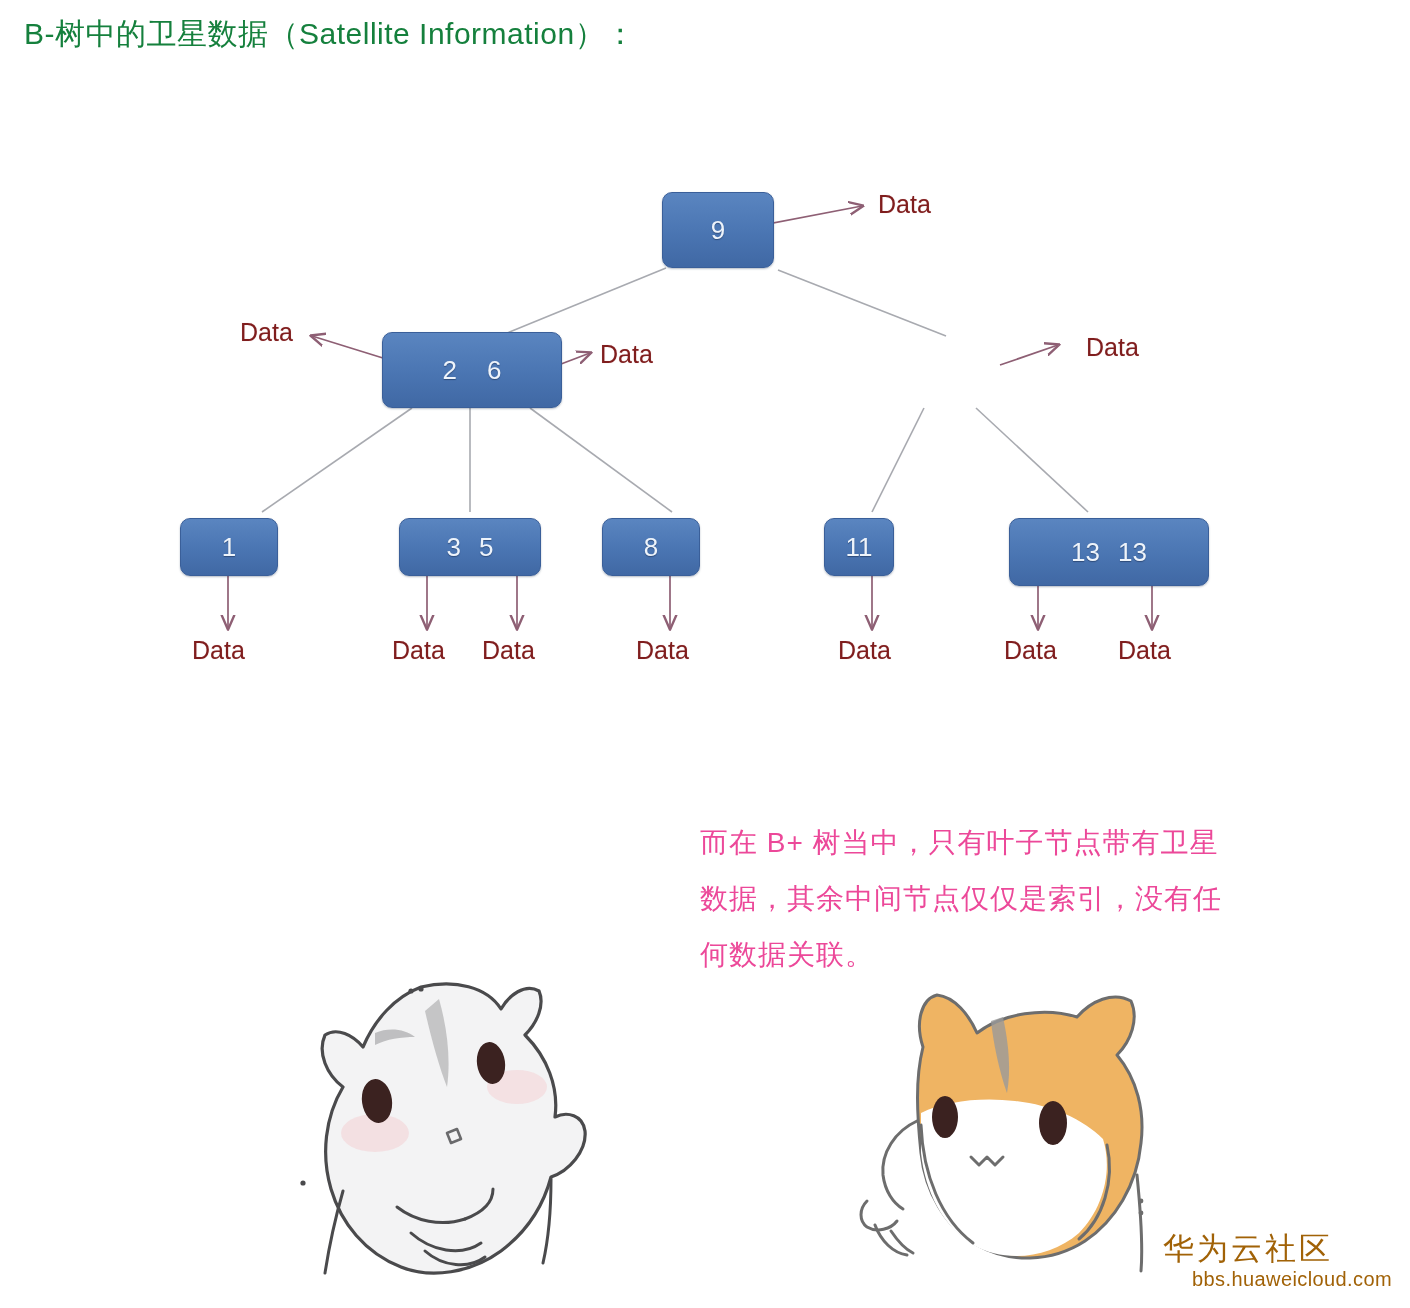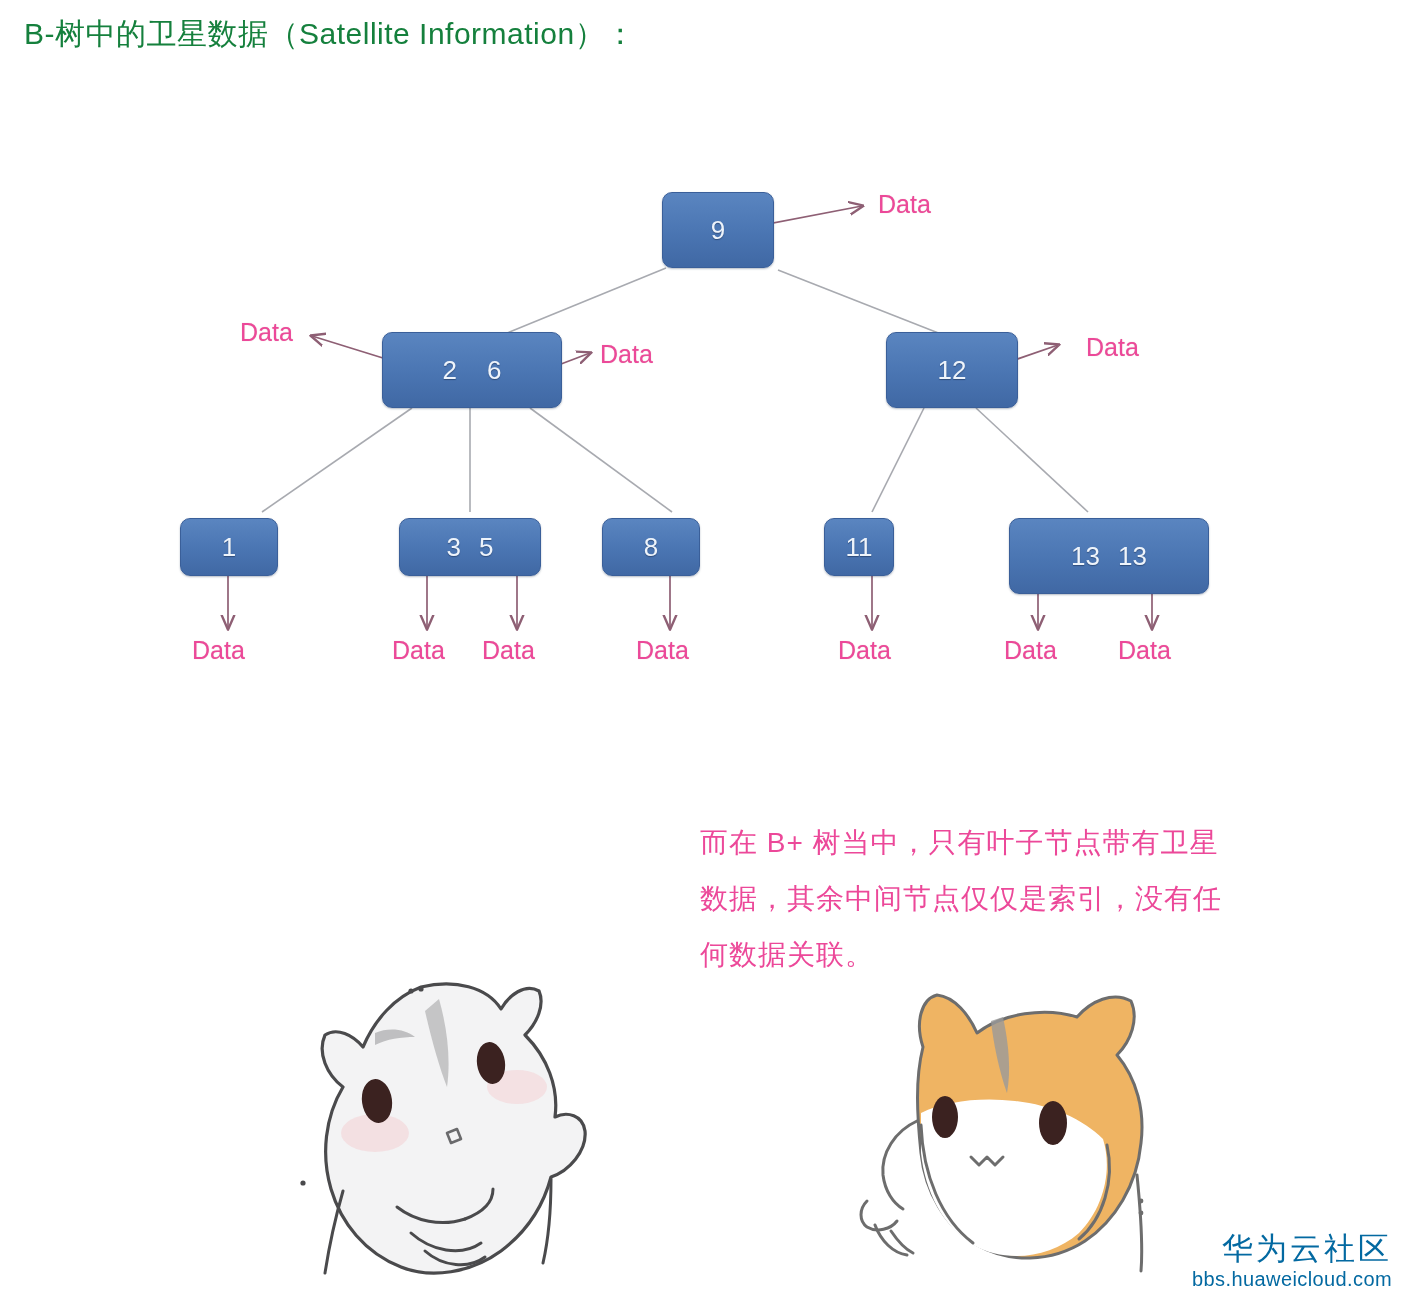--- a/index.html
+++ b/index.html
@@ -58,21 +58,21 @@
     color: #eef4fb;
     font-size: 26px;
     line-height: 1;
     text-shadow: 0 1px 1px rgba(25,45,80,0.55);
   }
   .bt-node.two-keys .key:first-child { margin-right: 30px; }
   .bt-node.two-keys.tight .key:first-child { margin-right: 18px; }
 
   .data-label {
     position: absolute;
-    color: #ec4899;
+    color: #7f1d1d;
     font-size: 25px;
     line-height: 1;
     white-space: nowrap;
     text-shadow: 0 0 1px rgba(190,120,125,0.45);
   }
 
   
   #note-paragraph {
     position: absolute;
     left: 700px;
@@ -89,22 +89,22 @@
     position: absolute;
   }
   #hamster-white { left: 225px; top: 975px; width: 400px; height: 333px; }
   #hamster-orange { left: 845px; top: 975px; width: 360px; height: 333px; }
 
   
   #watermark {
     position: absolute;
     right: 18px;
     bottom: 18px;
-    text-align: right;
-    color: #0369a1;
+    text-align: left;
+    color: #a16207;
     user-select: none;
   }
   #watermark .wm-cn {
     font-size: 31px;
     line-height: 38px;
     letter-spacing: 3px;
     display: block;
   }
   #watermark .wm-url {
     font-size: 20px;
@@ -166,43 +166,40 @@
   </div>
   <div class="data-label" style="left:878px; top:42px;">Data</div>
 
   <div class="bt-node two-keys" style="left:382px; top:182px; width:180px; height:76px;">
     <span class="key">2</span>
     <span class="key">6</span>
   </div>
   <div class="data-label" style="left:240px; top:170px;">Data</div>
   <div class="data-label" style="left:600px; top:192px;">Data</div>
 
-  <div class="bt-node" style="left:886px; top:182px; width:132px; height:76px;">
-    <span class="key">12</span>
-  </div>
   <div class="data-label" style="left:1086px; top:185px;">Data</div>
 
   <div class="bt-node" style="left:180px; top:368px; width:98px; height:58px;">
     <span class="key">1</span>
   </div>
 
   <div class="bt-node two-keys tight" style="left:399px; top:368px; width:142px; height:58px;">
     <span class="key">3</span>
     <span class="key">5</span>
   </div>
 
   <div class="bt-node" style="left:602px; top:368px; width:98px; height:58px;">
     <span class="key">8</span>
   </div>
 
   <div class="bt-node" style="left:824px; top:368px; width:70px; height:58px;">
     <span class="key">11</span>
   </div>
 
-  <div class="bt-node two-keys tight" style="left:1009px; top:368px; width:200px; height:76px;">
+  <div class="bt-node two-keys tight" style="left:1009px; top:368px; width:200px; height:68px;">
     <span class="key">13</span>
     <span class="key">13</span>
   </div>
 
   <div class="data-label" style="left:192px; top:488px;">Data</div>
   <div class="data-label" style="left:392px; top:488px;">Data</div>
   <div class="data-label" style="left:482px; top:488px;">Data</div>
   <div class="data-label" style="left:636px; top:488px;">Data</div>
   <div class="data-label" style="left:838px; top:488px;">Data</div>
   <div class="data-label" style="left:1004px; top:488px;">Data</div>

